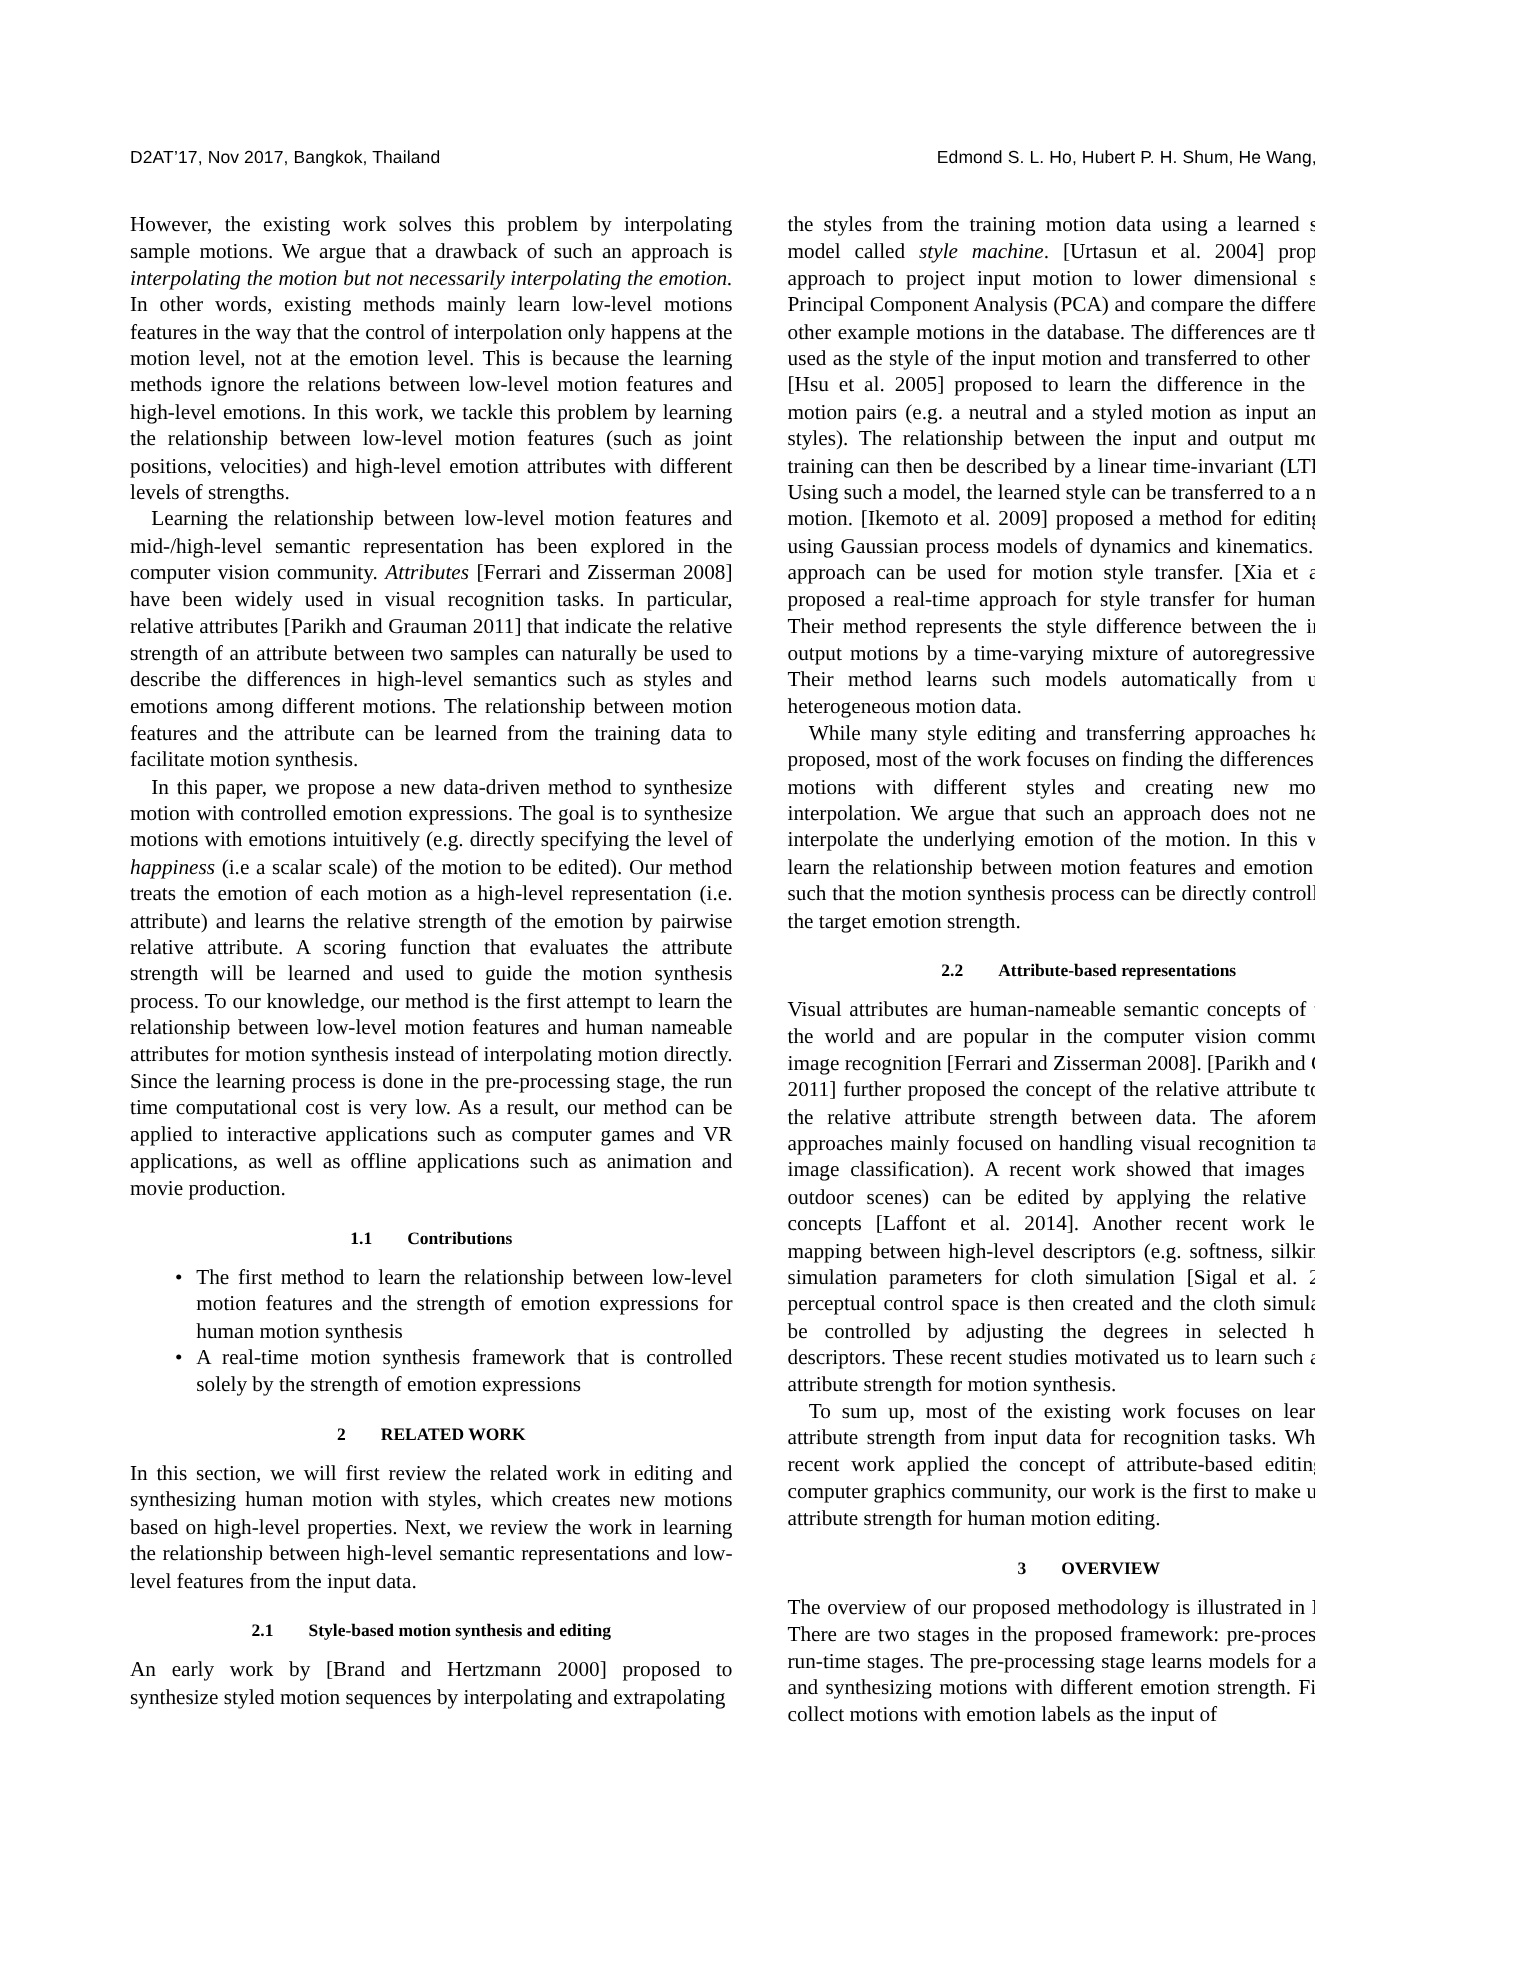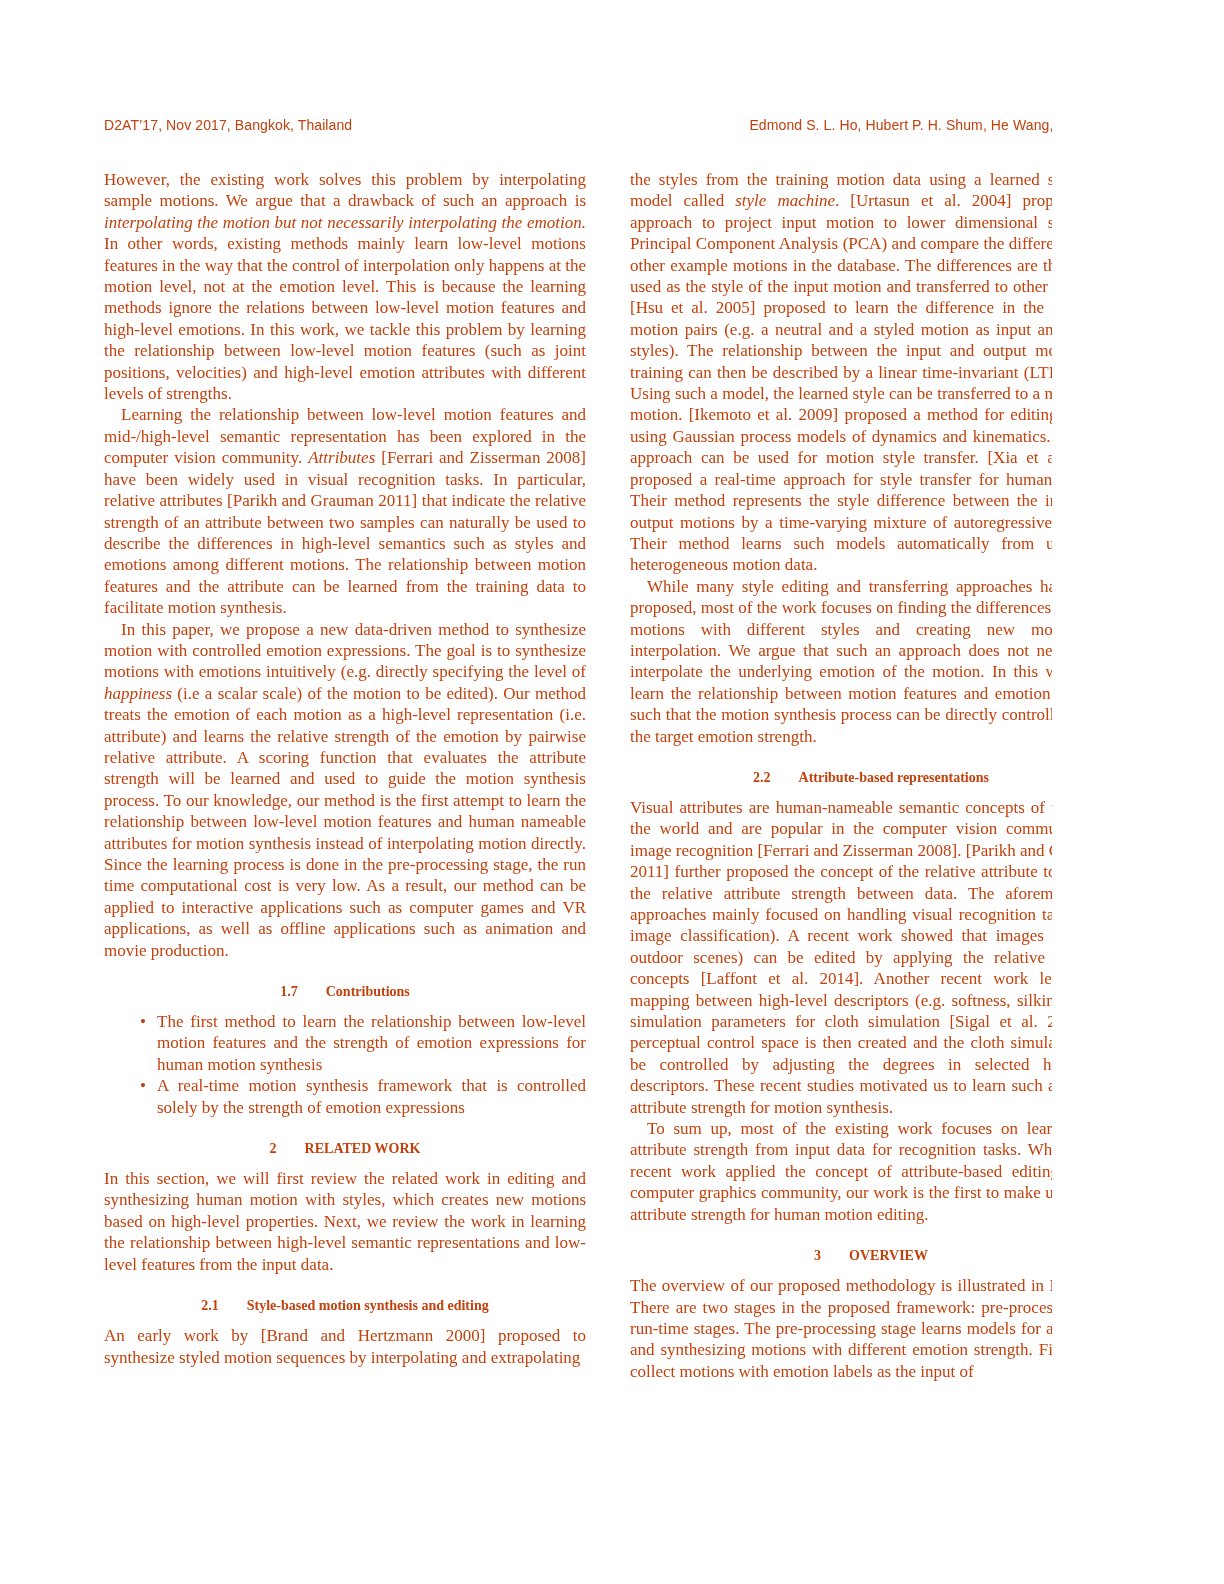--- a/index.html
+++ b/index.html
@@ -1,21 +1,21 @@
 <!DOCTYPE html>
 <html><head>
 <meta charset="utf-8">
 <style>
   html, body { margin: 0; padding: 0; background: #ffffff; }
   .page {
     position: relative;
     width: 1052px;
     height: 1584px;
     background: #ffffff;
-    color: #c2410c;
+    color: #000000;
     font-family: "Liberation Serif", serif;
     overflow: hidden;
   }
   .running-header {
     position: absolute;
     top: 116px;
     left: 104px;
     width: 1008px;
     display: flex;
     justify-content: space-between;
@@ -67,21 +67,21 @@
   <div class="content">
 
     <div class="col">
 
       <p class="para"><span>However, the existing work solves this problem by interpolating sample motions. We argue that a drawback of such an approach is </span><em>interpolating the motion but not necessarily interpolating the emotion.</em><span> In other words, existing methods mainly learn low-level motions features in the way that the control of interpolation only happens at the motion level, not at the emotion level. This is because the learning methods ignore the relations between low-level motion features and high-level emotions. In this work, we tackle this problem by learning the relationship between low-level motion features (such as joint positions, velocities) and high-level emotion attributes with different levels of strengths.</span></p>
 
       <p class="para indent"><span>Learning the relationship between low-level motion features and mid-/high-level semantic representation has been explored in the computer vision community. </span><em>Attributes</em><span> [Ferrari and Zisserman 2008] have been widely used in visual recognition tasks. In particular, relative attributes [Parikh and Grauman 2011] that indicate the relative strength of an attribute between two samples can naturally be used to describe the differences in high-level semantics such as styles and emotions among different motions. The relationship between motion features and the attribute can be learned from the training data to facilitate motion synthesis.</span></p>
 
       <p class="para indent"><span>In this paper, we propose a new data-driven method to synthesize motion with controlled emotion expressions. The goal is to synthesize motions with emotions intuitively (e.g. directly specifying the level of </span><em>happiness</em><span> (i.e a scalar scale) of the motion to be edited). Our method treats the emotion of each motion as a high-level representation (i.e. attribute) and learns the relative strength of the emotion by pairwise relative attribute. A scoring function that evaluates the attribute strength will be learned and used to guide the motion synthesis process. To our knowledge, our method is the first attempt to learn the relationship between low-level motion features and human nameable attributes for motion synthesis instead of interpolating motion directly. Since the learning process is done in the pre-processing stage, the run time computational cost is very low. As a result, our method can be applied to interactive applications such as computer games and VR applications, as well as offline applications such as animation and movie production.</span></p>
 
-      <h2 class="sec"><span class="secnum">1.7</span><span>Contributions</span></h2>
+      <h2 class="sec"><span class="secnum">1.1</span><span>Contributions</span></h2>
 
 
       <div class="bullets">
         <div class="bullet-item">
           <span class="bullet-mark">•</span>
           <span class="bullet-text">The first method to learn the relationship between low-level motion features and the strength of emotion expressions for human motion synthesis</span>
         </div>
         <div class="bullet-item">
           <span class="bullet-mark">•</span>
           <span class="bullet-text">A real-time motion synthesis framework that is controlled solely by the strength of emotion expressions</span>

